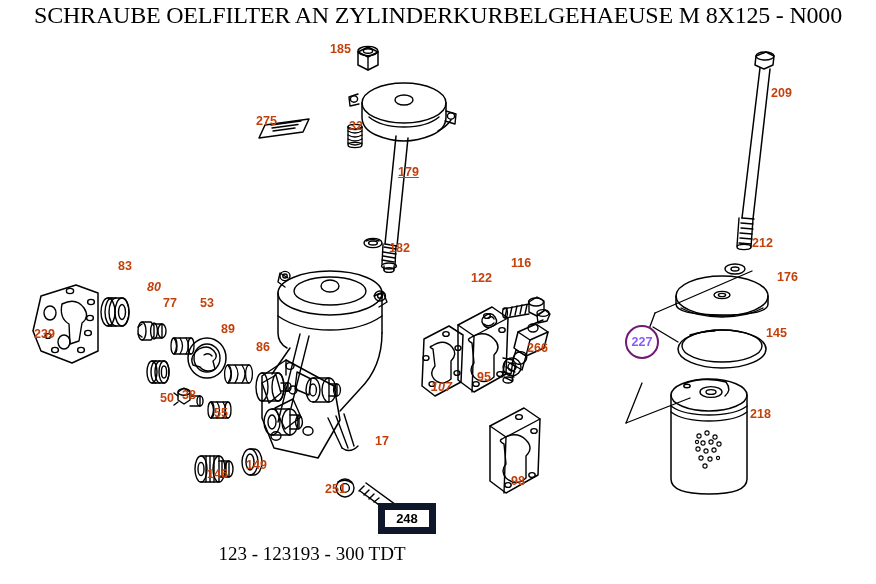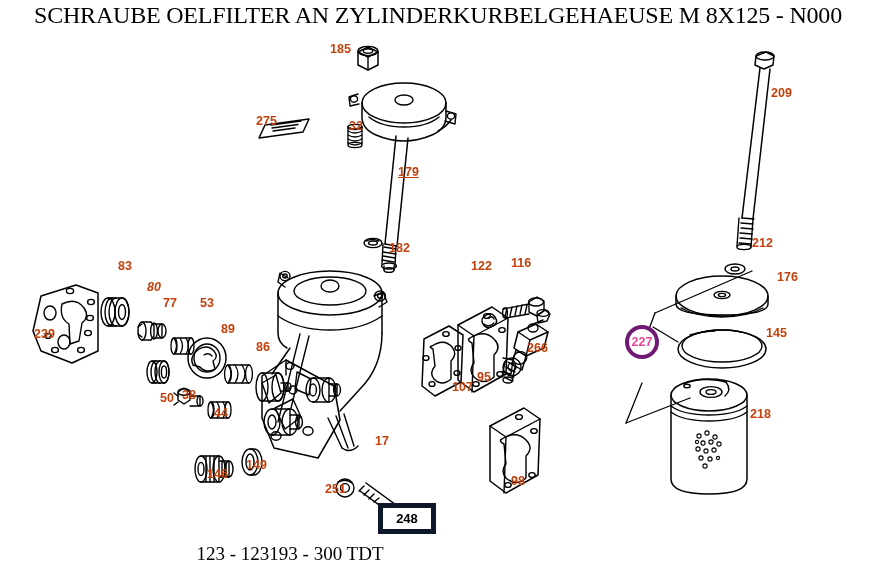--- a/index.html
+++ b/index.html
@@ -35,20 +35,21 @@
   #diagram-caption {
     position: absolute;
     left: 0;
     top: 543px;
     width: 580px;
     text-align: center;
     font-family: "Liberation Serif", serif;
     font-size: 19px;
     color: #000000;
     white-space: nowrap;
+    padding-left: 22px;
   }
   #artwork {
     position: absolute;
     left: 0;
     top: 28px;
     width: 876px;
     height: 512px;
   }
   .callout {
     position: absolute;
@@ -56,40 +57,40 @@
     font-size: 12.5px;
     font-weight: bold;
     color: #c2410c;
     white-space: nowrap;
     line-height: 1;
   }
   .callout-circled {
     position: absolute;
     width: 34px;
     height: 34px;
-    border: 4px solid #701a75;
+    border: 2px solid #701a75;
     border-radius: 50%;
     background: #ffffff;
     font-family: "Liberation Sans", sans-serif;
     font-size: 12.5px;
     font-weight: bold;
-    color: #ec4899;
+    color: #8b5cf6;
     display: flex;
     align-items: center;
     justify-content: center;
     box-sizing: border-box;
     z-index: 5;
   }
   #highlight-box {
     position: absolute;
     left: 378px;
     top: 503px;
     width: 58px;
     height: 31px;
-    border: 5px solid #0f172a;
+    border: 7px solid #0f172a;
     background: #ffffff;
     box-sizing: border-box;
     display: flex;
     align-items: center;
     justify-content: center;
     z-index: 10;
   }
   #highlight-box .hl-label {
     font-family: "Liberation Sans", sans-serif;
     font-size: 13px;
@@ -517,36 +518,36 @@
 
   <div class="callout" style="left:330px; top:43px;">185</div>
   <div class="callout" style="left:256px; top:115px;">275</div>
   <div class="callout" style="left:349px; top:120px;">32</div>
   <div class="callout" style="left:771px; top:87px;">209</div>
   <div class="callout" style="left:398px; top:166px;text-decoration:underline;">179</div>
   <div class="callout" style="left:389px; top:242px;">182</div>
   <div class="callout" style="left:752px; top:237px;">212</div>
   <div class="callout" style="left:118px; top:260px;">83</div>
   <div class="callout" style="left:147px; top:281px;font-style:italic;">80</div>
-  <div class="callout" style="left:471px; top:260px;text-align:right;">122</div>
+  <div class="callout" style="left:471px; top:272px;text-align:right;">122</div>
   <div class="callout" style="left:511px; top:257px;">116</div>
   <div class="callout" style="left:777px; top:271px;">176</div>
   <div class="callout" style="left:163px; top:297px;">77</div>
   <div class="callout" style="left:200px; top:297px;">53</div>
   <div class="callout" style="left:34px;  top:328px;">239</div>
   <div class="callout" style="left:221px; top:323px;">89</div>
   <div class="callout" style="left:766px; top:327px;">145</div>
   <div class="callout-circled" style="left:625px; top:325px;">227</div>
   <div class="callout" style="left:256px; top:341px;">86</div>
   <div class="callout" style="left:527px; top:342px;">266</div>
   <div class="callout" style="left:148px; top:392px;margin-left:12px;">50</div>
   <div class="callout" style="left:182px; top:389px;">38</div>
   <div class="callout" style="left:477px; top:371px;">95</div>
-  <div class="callout" style="left:452px; top:381px;">107</div>
-  <div class="callout" style="left:214px; top:407px;">44</div>
+  <div class="callout" style="left:431px; top:381px;font-style:italic;">107</div>
+  <div class="callout" style="left:214px; top:407px;">55</div>
   <div class="callout" style="left:750px; top:408px;">218</div>
   <div class="callout" style="left:375px; top:435px;">17</div>
   <div class="callout" style="left:207px; top:468px;">146</div>
   <div class="callout" style="left:246px; top:459px;text-align:center;">149</div>
   <div class="callout" style="left:325px; top:483px;">251</div>
   <div class="callout" style="left:511px; top:475px;">98</div>
 
   <div id="highlight-box">
     <span class="hl-label">248</span>
   </div>

